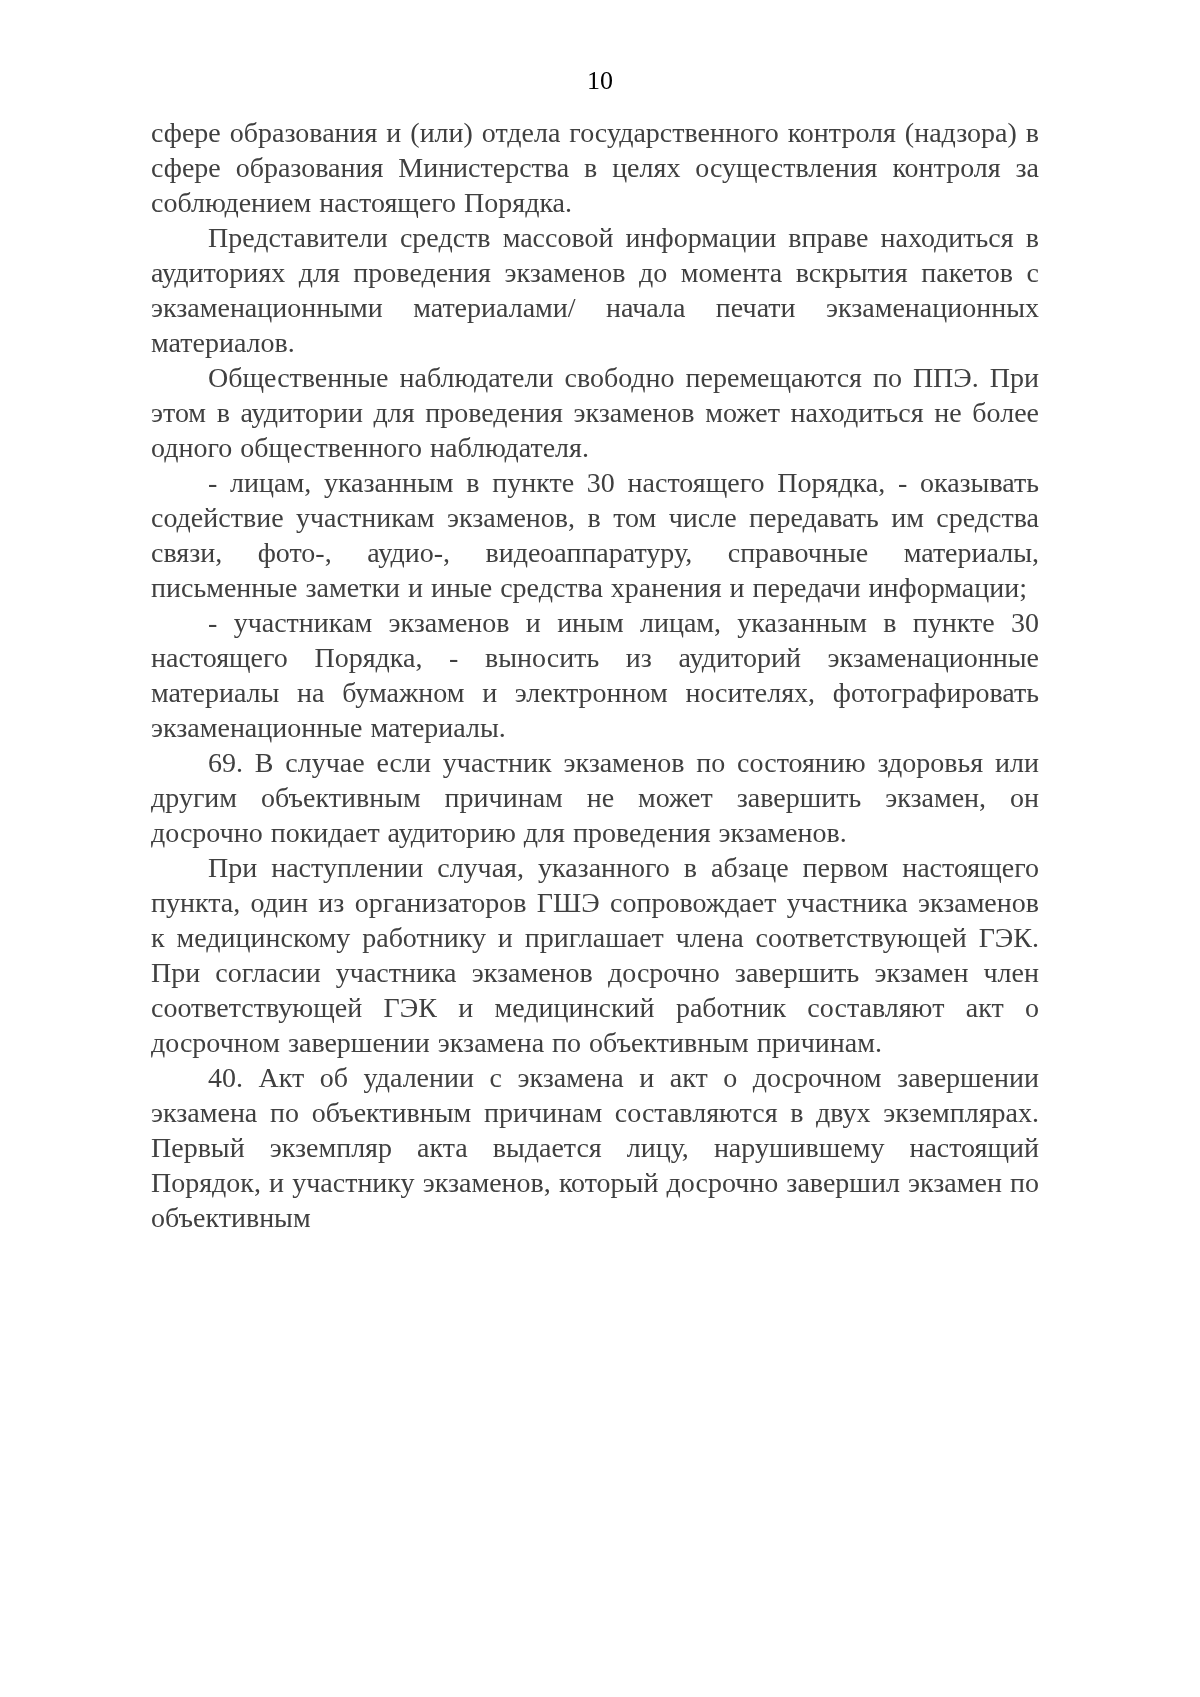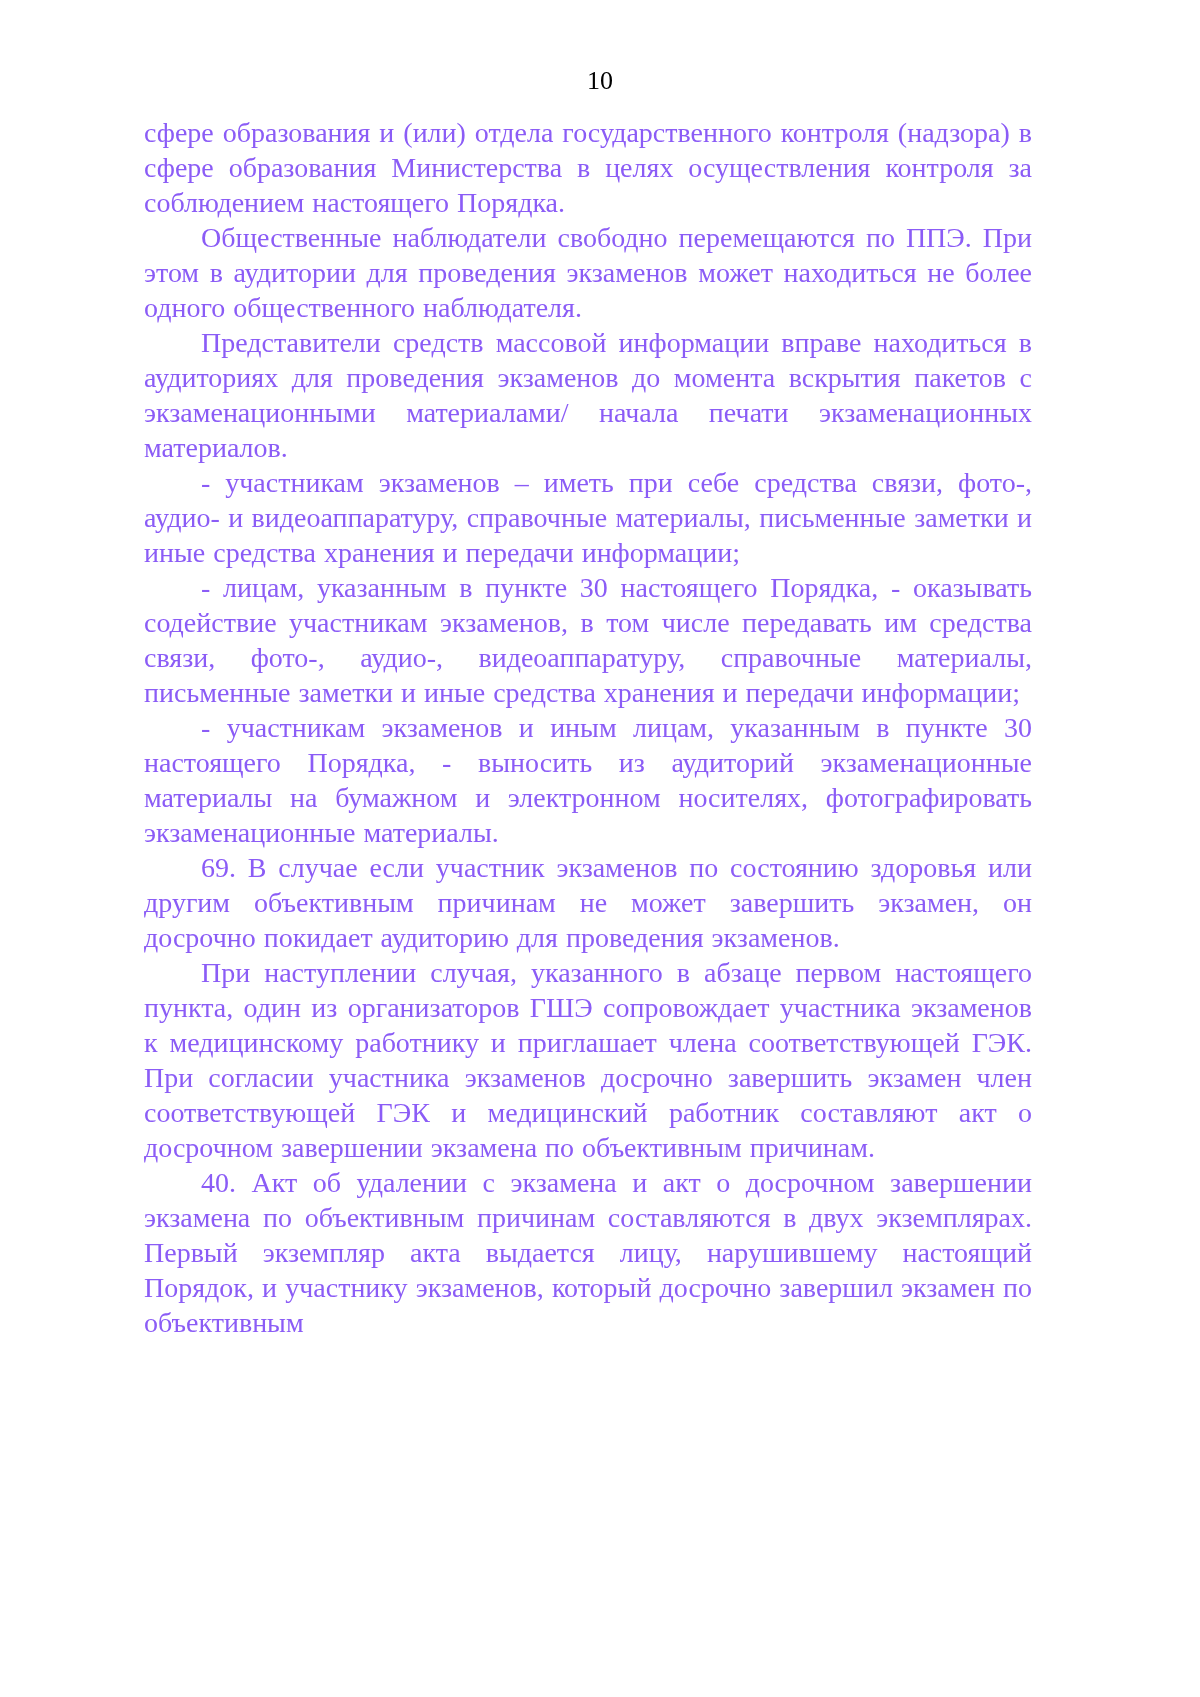--- a/index.html
+++ b/index.html
@@ -24,48 +24,47 @@
     left: 0;
     width: 100%;
     text-align: center;
     font-size: 26px;
     line-height: 30px;
     color: #000000;
   }
   .content {
     position: absolute;
     top: 103px;
-    left: 144px;
+    left: 151px;
     width: 888px;
     font-size: 28px;
     line-height: 35px;
     text-align: justify;
     text-align-last: left;
     word-spacing: 1px;
-    color: #8b5cf6;
+    color: #404040;
   }
   .content p {
     margin: 0;
     padding: 0;
     text-indent: 57px;
   }
   .content p.no-indent {
     text-indent: 0;
   }
 </style>
 </head>
 <body>
 
 <div class="page">
   <div class="page-number">10</div>
 
   <div class="content">
     <p class="no-indent">сфере образования и (или) отдела государственного контроля (надзора) в сфере образования Министерства в целях осуществления контроля за соблюдением настоящего Порядка.</p>
+    <p>Представители средств массовой информации вправе находиться в аудиториях для проведения экзаменов до момента вскрытия пакетов с экзаменационными материалами/ начала печати экзаменационных материалов.</p>
     <p>Общественные наблюдатели свободно перемещаются по ППЭ. При этом в аудитории для проведения экзаменов может находиться не более одного общественного наблюдателя.</p>
-    <p>Представители средств массовой информации вправе находиться в аудиториях для проведения экзаменов до момента вскрытия пакетов с экзаменационными материалами/ начала печати экзаменационных материалов.</p>
-    <p>- участникам экзаменов – иметь при себе средства связи, фото-, аудио- и видеоаппаратуру, справочные материалы, письменные заметки и иные средства хранения и передачи информации;</p>
     <p>- лицам, указанным в пункте 30 настоящего Порядка, - оказывать содействие участникам экзаменов, в том числе передавать им средства связи, фото-, аудио-, видеоаппаратуру, справочные материалы, письменные заметки и иные средства хранения и передачи информации;</p>
     <p>- участникам экзаменов и иным лицам, указанным в пункте 30 настоящего Порядка, - выносить из аудиторий экзаменационные материалы на бумажном и электронном носителях, фотографировать экзаменационные материалы.</p>
     <p>69. В случае если участник экзаменов по состоянию здоровья или другим объективным причинам не может завершить экзамен, он досрочно покидает аудиторию для проведения экзаменов.</p>
     <p>При наступлении случая, указанного в абзаце первом настоящего пункта, один из организаторов ГШЭ сопровождает участника экзаменов к медицинскому работнику и приглашает члена соответствующей ГЭК. При согласии участника экзаменов досрочно завершить экзамен член соответствующей ГЭК и медицинский работник составляют акт о досрочном завершении экзамена по объективным причинам.</p>
     <p>40. Акт об удалении с экзамена и акт о досрочном завершении экзамена по объективным причинам составляются в двух экземплярах. Первый экземпляр акта выдается лицу, нарушившему настоящий Порядок, и участнику экзаменов, который досрочно завершил экзамен по объективным</p>
   </div>
 </div>
 
 </body></html>

